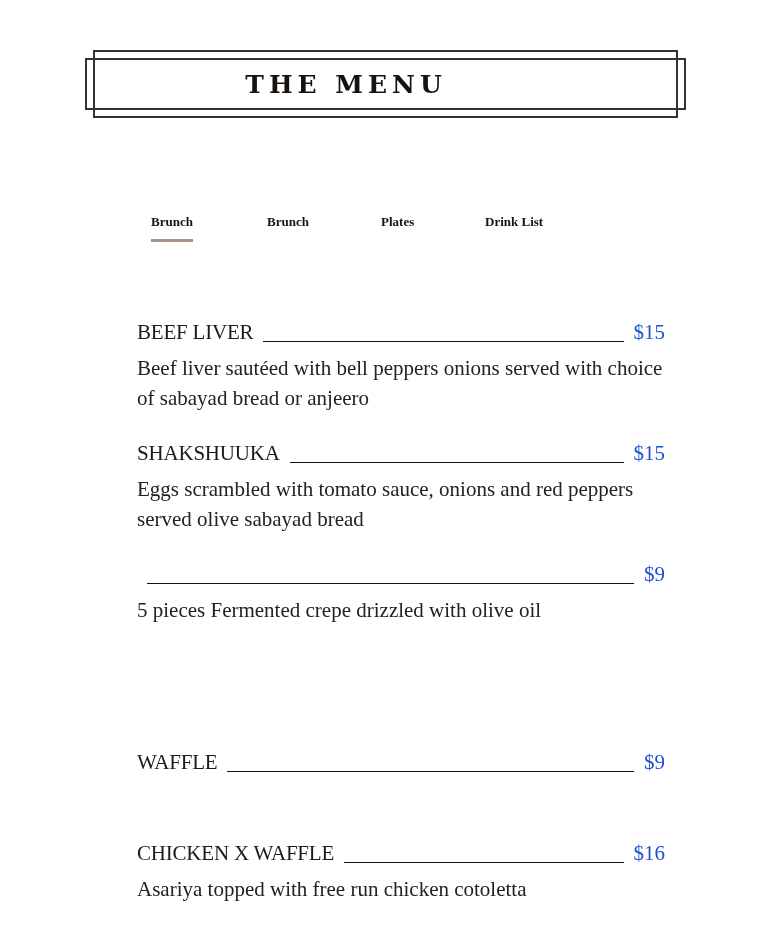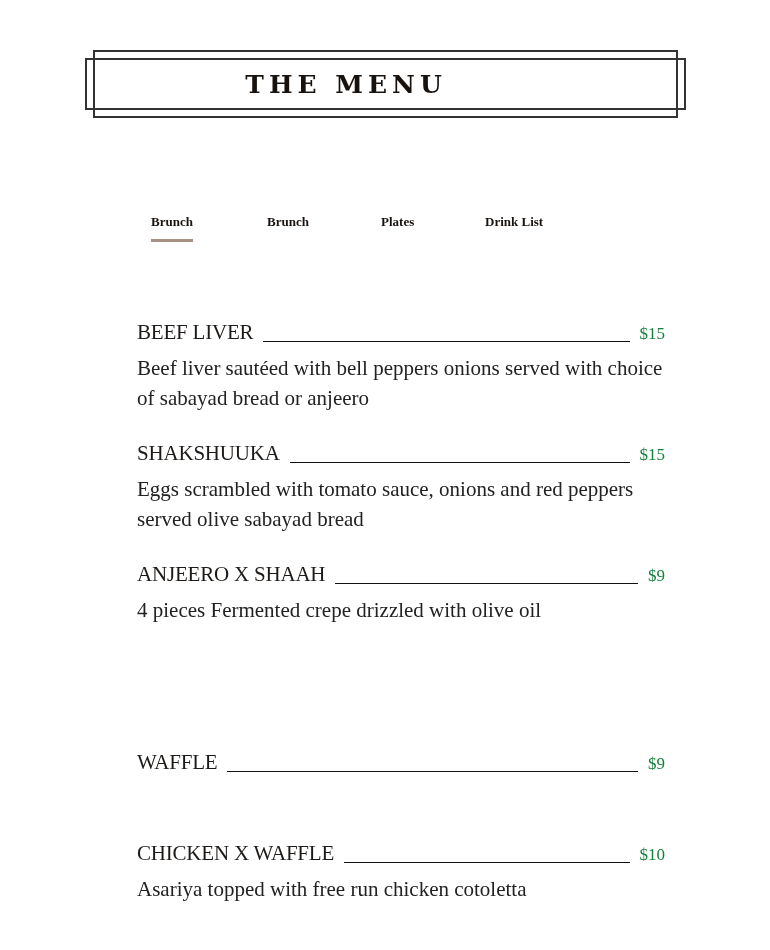--- a/index.html
+++ b/index.html
@@ -41,22 +41,22 @@
     }
     .item-name {
       font-family: "Liberation Serif", serif; font-size: 21px;
       color: #1e1a17; white-space: nowrap; letter-spacing: -0.2px;
     }
     .leader {
       flex: 1; border-bottom: 1.5px solid #111111; margin: 0 10px;
       align-self: flex-end; height: 0; position: relative; top: -8px;
     }
     .item-price {
-      font-family: "Liberation Serif", serif; font-size: 17px;
-      color: #15803d; white-space: nowrap;
+      font-family: "Liberation Serif", serif; font-size: 21px;
+      color: #1d4ed8; white-space: nowrap;
     }
     .item-desc {
       font-family: "Liberation Serif", serif; font-size: 21px;
       line-height: 30px; color: #222222; margin-top: 3px;
     }
   </style>
 </head>
 <body>
 
 <div class="title-box-tall"></div>
@@ -82,37 +82,36 @@
   <div class="item" style="height:121px">
     <div class="item-row">
       <span class="item-name">SHAKSHUUKA</span>
       <span class="leader"></span>
       <span class="item-price">$15</span>
     </div>
     <div class="item-desc">Eggs scrambled with tomato sauce, onions and red peppers served olive sabayad bread</div>
   </div>
   <div class="item">
     <div class="item-row">
-      <span class="item-name">ANJEERO X SHAAH</span>
       <span class="leader"></span>
       <span class="item-price">$9</span>
     </div>
-    <div class="item-desc">4 pieces Fermented crepe drizzled with olive oil</div>
+    <div class="item-desc">5 pieces Fermented crepe drizzled with olive oil</div>
   </div>
 </section>
 
 <section class="section" style="top:750px">
   <div class="item" style="height:91px">
     <div class="item-row">
       <span class="item-name">WAFFLE</span>
       <span class="leader"></span>
       <span class="item-price">$9</span>
     </div>
   </div>
   <div class="item">
     <div class="item-row">
       <span class="item-name">CHICKEN X WAFFLE</span>
       <span class="leader"></span>
-      <span class="item-price">$10</span>
+      <span class="item-price">$16</span>
     </div>
     <div class="item-desc">Asariya topped with free run chicken cotoletta</div>
   </div>
 </section>
 
 </body></html>

